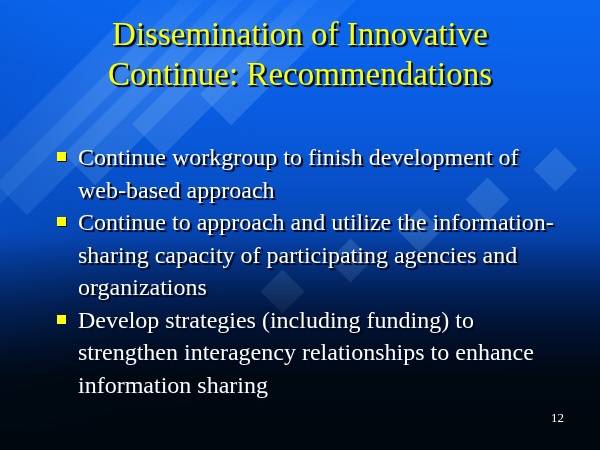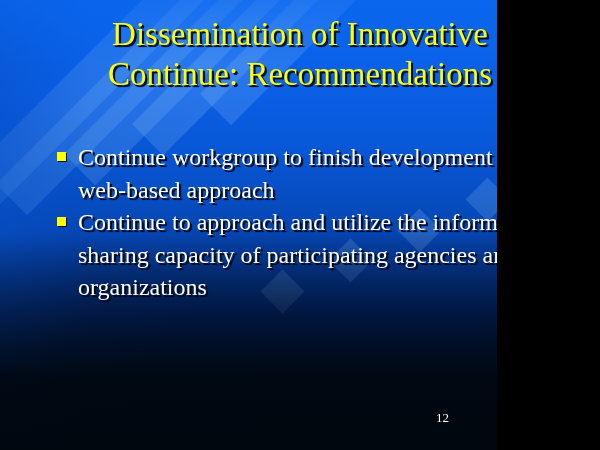--- a/index.html
+++ b/index.html
@@ -3,21 +3,21 @@
 <meta charset="utf-8">
 <title>Slide</title>
 <style>
   html, body {
     margin: 0;
     padding: 0;
     background: #000;
   }
   #slide {
     position: relative;
-    width: 497px;
+    width: 600px;
     height: 450px;
     overflow: hidden;
     font-family: "Liberation Serif", "DejaVu Serif", serif;
     background: linear-gradient(to bottom,
         #0a66ee 0%,
         #0a62ea 12%,
         #0a5ee4 22%,
         #0857d6 33%,
         #064cc0 45%,
         #053fa4 56%,
@@ -121,21 +121,21 @@
     margin-left: 26px;
     color: #ffffff;
     font-size: 24px;
     line-height: 32.5px;
     text-shadow: 2px 2px 0 #000c22, 2px 2px 1px #00081a;
   }
 
   
   #pagenum {
     position: absolute;
-    right: 48px;
+    right: 36px;
     bottom: 26px;
     color: #ffffff;
     font-size: 13px;
     line-height: 13px;
     font-family: "Liberation Serif", "DejaVu Serif", serif;
     text-shadow: 1px 1px 0 #000610;
   }
 </style>
 </head>
 <body>
@@ -172,18 +172,22 @@
     <div class="bullet-row">
       <span class="marker"></span>
       <span class="btext">Continue workgroup to finish development of web-based approach</span>
     </div>
 
     <div class="bullet-row">
       <span class="marker"></span>
       <span class="btext">Continue to approach and utilize the information-sharing capacity of participating agencies and organizations</span>
     </div>
 
+    <div class="bullet-row">
+      <span class="marker"></span>
+      <span class="btext">Develop strategies (including funding) to strengthen interagency relationships to enhance information sharing</span>
+    </div>
 
   </div>
 
   <div id="pagenum">12</div>
 
 </div>
 
 </body></html>

